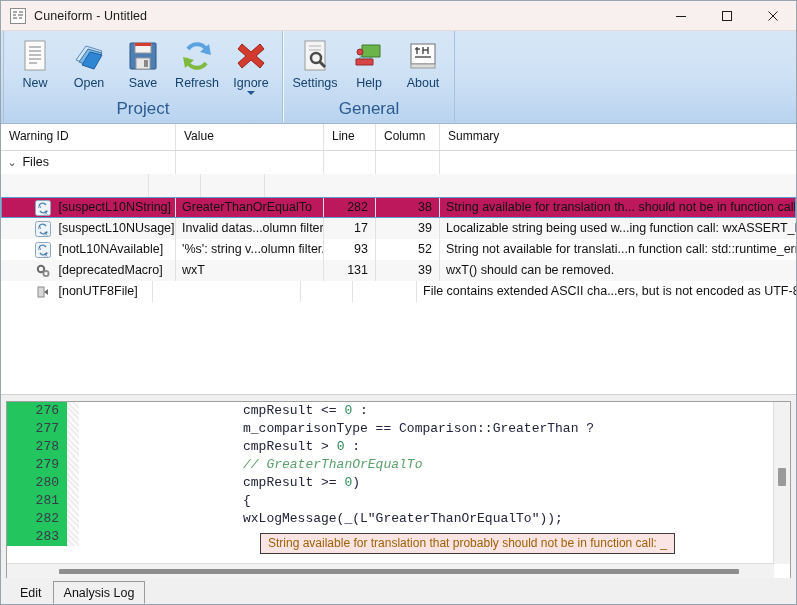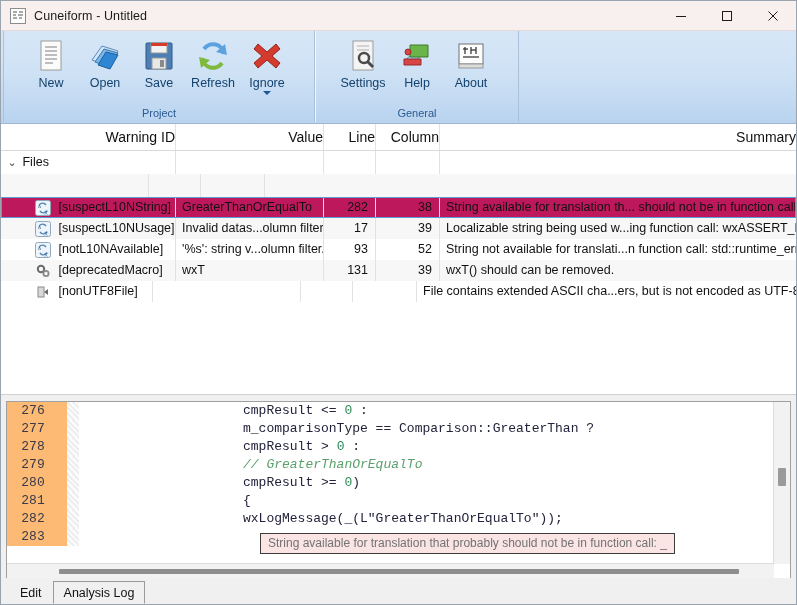--- a/index.html
+++ b/index.html
@@ -79,36 +79,36 @@
     box-sizing: border-box;
     display: flex;
     padding-left: 2px;
   }
   .ribbon-group {
     position: relative;
     height: 91px;
     display: flex;
     flex-direction: column;
     justify-content: space-between;
-    padding: 0 20px;
+    padding: 0 4px;
     box-sizing: border-box;
     border-left: 1px solid rgba(255,255,255,0.75);
     border-right: 1px solid #a9c2da;
   }
   .ribbon-group:first-child { border-left: 1px solid #a9c2da; }
   .group-items {
     display: flex;
     align-items: flex-start;
     padding-top: 5px;
     height: 72px;
     box-sizing: border-box;
   }
   .group-label {
     text-align: center;
-    font-size: 11px;
+    font-size: 17px;
     color: #2b5b91;
     padding-bottom: 3px;
   }
   .rb-btn {
     width: 54px;
     display: flex;
     flex-direction: column;
     align-items: center;
     padding-top: 4px;
     cursor: default;
@@ -145,28 +145,27 @@
     overflow: hidden;
   }
   .grid-header {
     display: flex;
     height: 27px;
     background: #ffffff;
     border-bottom: 1px solid #d9d9d9;
     box-sizing: border-box;
   }
   .gh-cell {
-    font-size: 14px;
+    font-size: 12px;
     color: #111;
     padding: 5px 0 0 8px;
     box-sizing: border-box;
     border-right: 1px solid #e2e2e2;
     overflow: hidden;
     white-space: nowrap;
-    text-align: right;
   }
   .gh-cell.last { border-right: none; }
 
   .grid-body { position: relative; }
   .row {
     display: flex;
     height: 21px;
     align-items: center;
     box-sizing: border-box;
     font-size: 12.5px;
@@ -230,25 +229,25 @@
   }
   .code-line {
     display: flex;
     height: 18px;
     line-height: 18px;
     font-family: "Liberation Mono", monospace;
     font-size: 13px;
   }
   .ln {
     width: 60px;
-    text-align: center;
+    text-align: right;
     padding-right: 8px;
     color: #3a3a4a;
     box-sizing: border-box;
-    background: #fdba74;
+    background: #22c55e;
     flex: none;
   }
   .gutter {
     width: 12px;
     flex: none;
     background: repeating-linear-gradient(
       45deg, #eeeeee 0 2px, #fcfcfc 2px 4px);
     border-right: 0;
   }
   .code-text {
@@ -259,21 +258,21 @@
   }
   .tok-num { color: #2e8b57; }
   .tok-cmt { color: #5aa06a; font-style: italic; }
 
   .code-tooltip {
     position: absolute;
     left: 253px;
     top: 131px;
     background: #fae4e4;
     border: 1px solid #3c3c3c;
-    color: #737373;
+    color: #a16207;
     font-family: "Liberation Sans", sans-serif;
     font-size: 12px;
     padding: 2px 7px 3px 7px;
     white-space: nowrap;
     box-sizing: border-box;
   }
 
   .vscroll {
     position: absolute;
     right: 0; top: 0;

